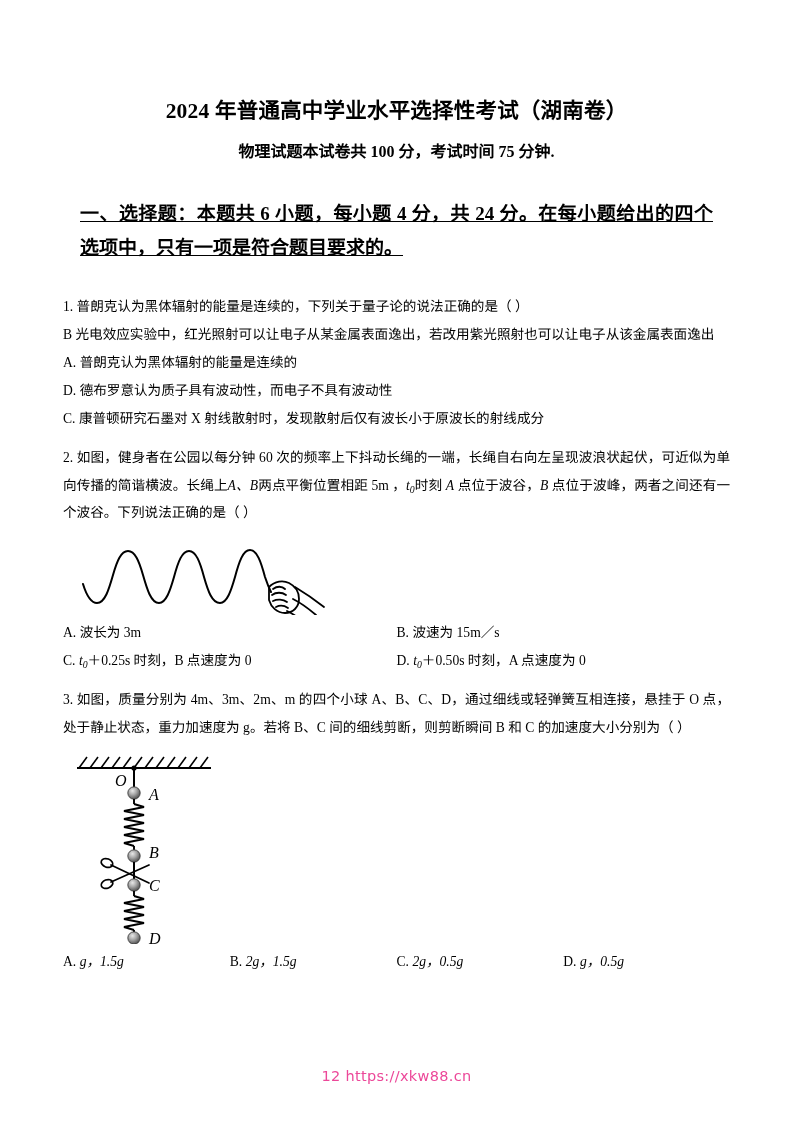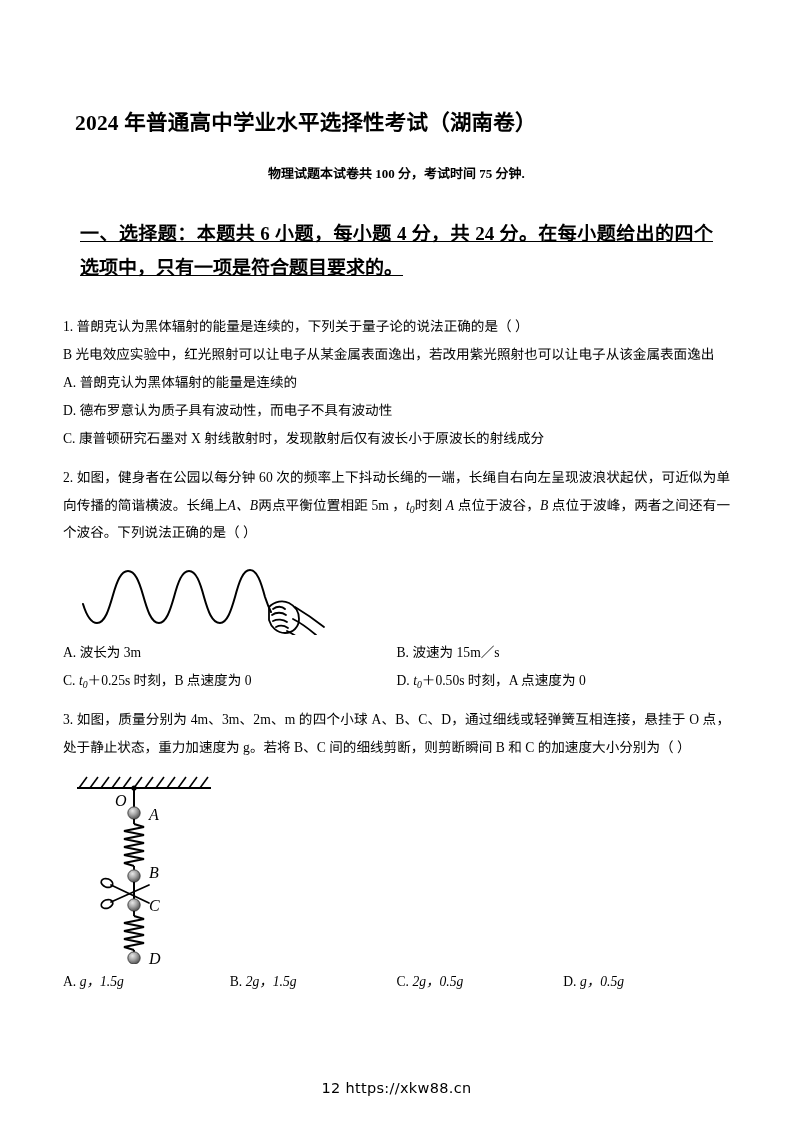--- a/index.html
+++ b/index.html
@@ -18,33 +18,33 @@
   .page {
     position: relative;
     width: 793px;
     height: 1122px;
     box-sizing: border-box;
     padding: 0 63px;
   }
 
   
   .doc-title {
-    margin: 12px;
+    margin: 0;
     padding-top: 98px;
-    text-align: left;
+    text-align: center;
     font-size: 21.5px;
     font-weight: bold;
     letter-spacing: 0.2px;
     line-height: 1.3;
   }
   .doc-subtitle {
     margin: 0;
     padding-top: 16px;
     text-align: center;
-    font-size: 13px;
+    font-size: 16px;
     font-weight: bold;
     line-height: 1.3;
   }
   .section-head {
     margin: 17px;
     padding-top: 17px;
     font-size: 19px;
     font-weight: bold;
     line-height: 1.78;
     text-align: justify;
@@ -98,21 +98,21 @@
 
   
   .footer {
     position: absolute;
     left: 0;
     top: 1068px;
     width: 793px;
     text-align: center;
     font-family: "DejaVu Sans", "Liberation Sans", sans-serif;
     font-size: 14.5px;
-    color: #000000;
+    color: #ec4899;
     letter-spacing: 0.3px;
   }
 </style>
 </head>
 <body>
 
 <div class="page">
 
   <h1 class="doc-title">2024 年普通高中学业水平选择性考试（湖南卷）</h1>
   <div class="doc-subtitle">物理试题本试卷共 100 分，考试时间 75 分钟.</div>

